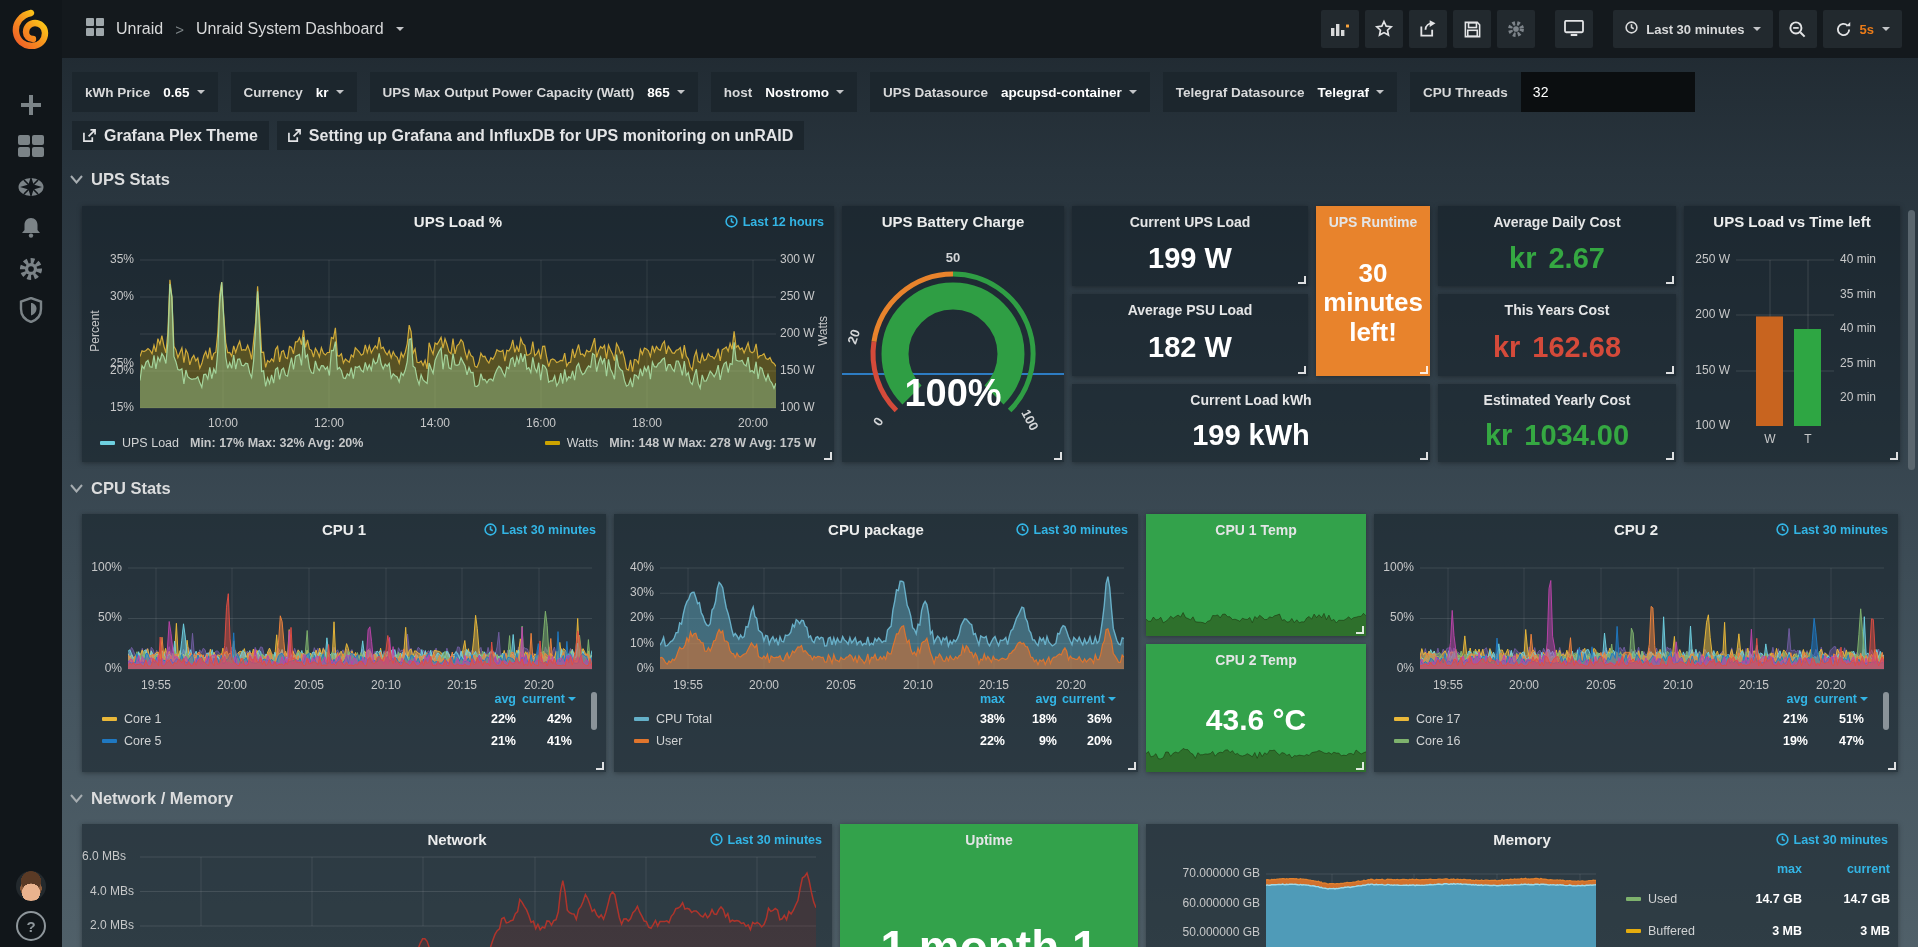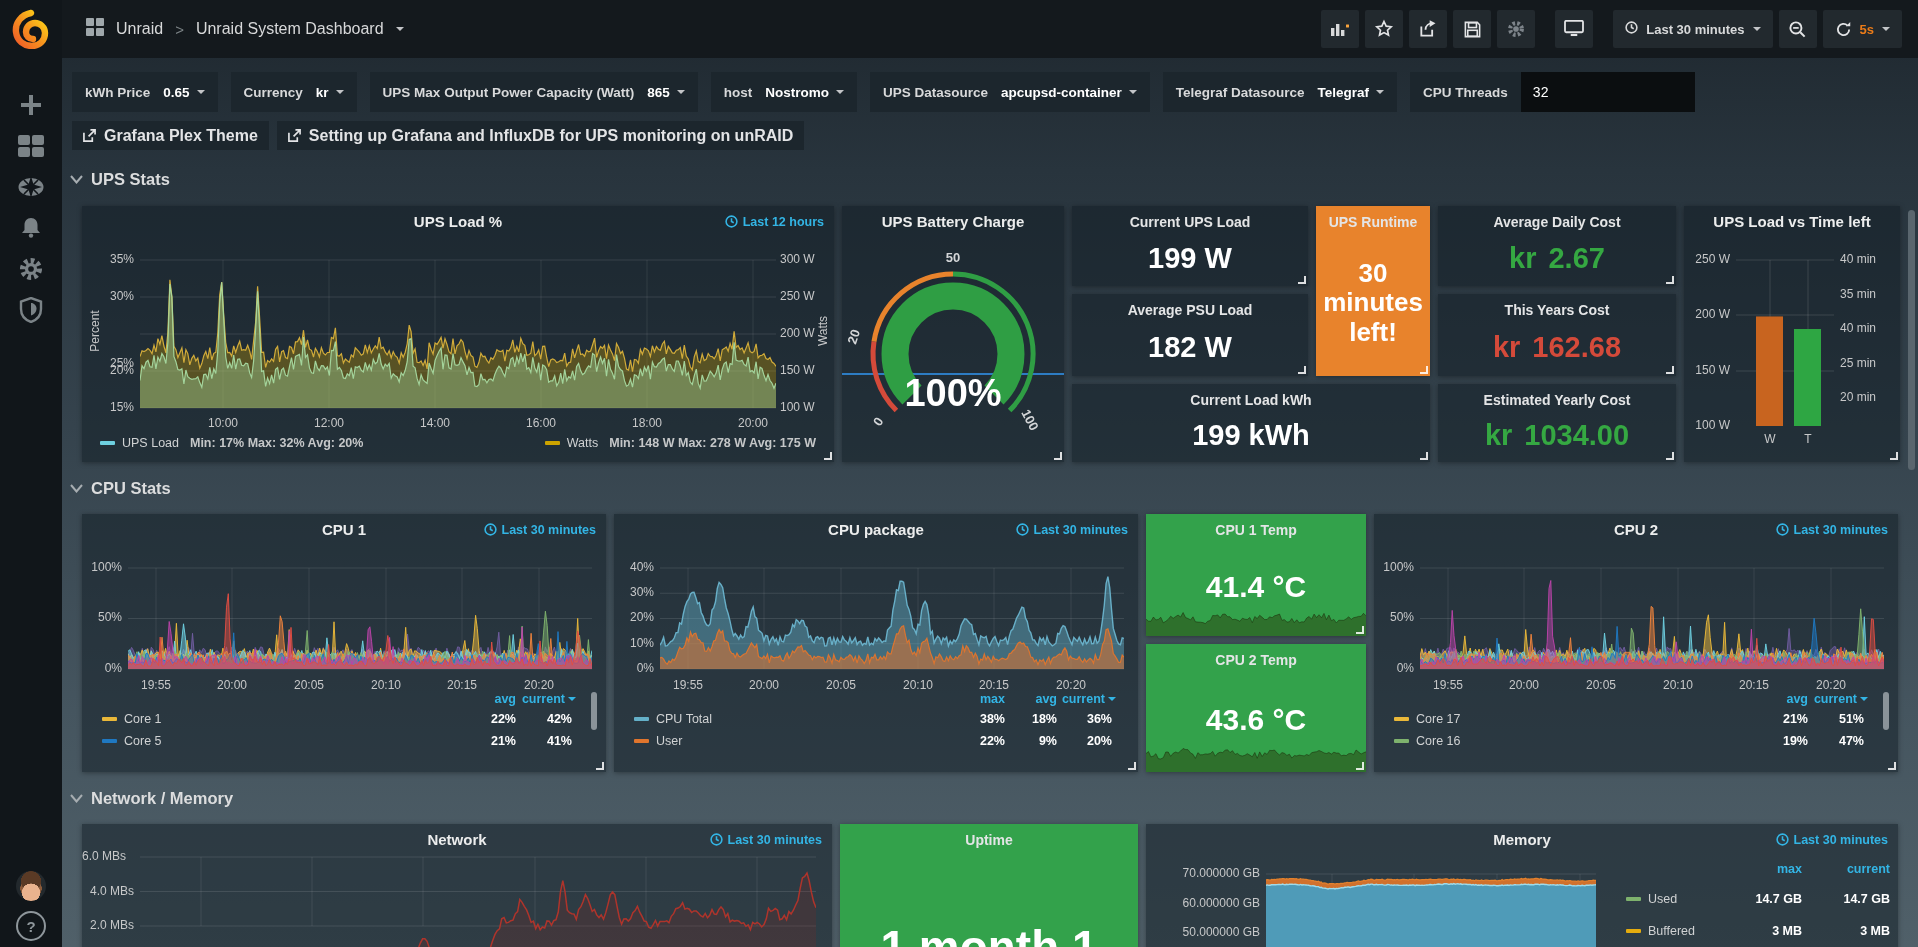--- a/index.html
+++ b/index.html
@@ -568,21 +568,20 @@
       <div class="tick" style="width: 46px; text-align: center; top: 164px; left: 51px;">19:55</div>
       <div class="tick" style="width: 46px; text-align: center; top: 164px; left: 127px;">20:00</div>
       <div class="tick" style="width: 46px; text-align: center; top: 164px; left: 204px;">20:05</div>
       <div class="tick" style="width: 46px; text-align: center; top: 164px; left: 281px;">20:10</div>
       <div class="tick" style="width: 46px; text-align: center; top: 164px; left: 357px;">20:15</div>
       <div class="tick" style="width: 46px; text-align: center; top: 164px; left: 434px;">20:20</div>
     </div>
 
   <div class="panel stat" style="left: 1146px; top: 514px; width: 220px; height: 122px; background: rgb(51, 162, 75);">
     <div class="stitle">CPU 1 Temp</div>
-    <div class="sval" style="font-size:30px">41.4 °C</div>
     <svg id="spark1" class="chart" style="left:0;top:92px" width="220" height="30">
         <path d="M0.0,30.0L0.0,13.2L2.5,15.2L4.9,15.3L7.4,11.0L9.9,13.9L12.4,13.4L14.8,11.3L17.3,16.8L19.8,15.3L22.2,13.4L24.7,10.2L27.2,12.3L29.7,10.5L32.1,9.1L34.6,11.0L37.1,6.5L39.6,11.6L42.0,12.5L44.5,13.9L47.0,10.8L49.4,15.8L51.9,16.1L54.4,16.2L56.9,16.6L59.3,17.6L61.8,15.2L64.3,14.5L66.7,9.5L69.2,9.7L71.7,8.9L74.2,11.8L76.6,8.3L79.1,8.0L81.6,10.7L84.0,10.8L86.5,13.6L89.0,13.2L91.5,14.1L93.9,15.3L96.4,12.2L98.9,13.2L101.3,13.5L103.8,11.5L106.3,16.7L108.8,10.5L111.2,12.6L113.7,9.3L116.2,11.3L118.7,13.6L121.1,13.5L123.6,10.8L126.1,11.7L128.5,9.8L131.0,9.1L133.5,8.0L136.0,14.4L138.4,13.6L140.9,16.1L143.4,15.8L145.8,12.5L148.3,16.6L150.8,13.8L153.3,16.8L155.7,15.8L158.2,16.0L160.7,12.0L163.1,10.5L165.6,13.2L168.1,8.1L170.6,11.6L173.0,8.7L175.5,11.8L178.0,7.4L180.4,13.7L182.9,9.1L185.4,14.7L187.9,13.4L190.3,16.9L192.8,14.2L195.3,14.3L197.8,14.3L200.2,12.9L202.7,10.8L205.2,13.4L207.6,11.7L210.1,11.2L212.6,10.4L215.1,10.3L217.5,7.3L220.0,9.8L220.0,30.0Z" fill="rgba(40,52,6,0.45)" fill-opacity="1" stroke="none"></path>
         <path d="M0.0,13.2L2.5,15.2L4.9,15.3L7.4,11.0L9.9,13.9L12.4,13.4L14.8,11.3L17.3,16.8L19.8,15.3L22.2,13.4L24.7,10.2L27.2,12.3L29.7,10.5L32.1,9.1L34.6,11.0L37.1,6.5L39.6,11.6L42.0,12.5L44.5,13.9L47.0,10.8L49.4,15.8L51.9,16.1L54.4,16.2L56.9,16.6L59.3,17.6L61.8,15.2L64.3,14.5L66.7,9.5L69.2,9.7L71.7,8.9L74.2,11.8L76.6,8.3L79.1,8.0L81.6,10.7L84.0,10.8L86.5,13.6L89.0,13.2L91.5,14.1L93.9,15.3L96.4,12.2L98.9,13.2L101.3,13.5L103.8,11.5L106.3,16.7L108.8,10.5L111.2,12.6L113.7,9.3L116.2,11.3L118.7,13.6L121.1,13.5L123.6,10.8L126.1,11.7L128.5,9.8L131.0,9.1L133.5,8.0L136.0,14.4L138.4,13.6L140.9,16.1L143.4,15.8L145.8,12.5L148.3,16.6L150.8,13.8L153.3,16.8L155.7,15.8L158.2,16.0L160.7,12.0L163.1,10.5L165.6,13.2L168.1,8.1L170.6,11.6L173.0,8.7L175.5,11.8L178.0,7.4L180.4,13.7L182.9,9.1L185.4,14.7L187.9,13.4L190.3,16.9L192.8,14.2L195.3,14.3L197.8,14.3L200.2,12.9L202.7,10.8L205.2,13.4L207.6,11.7L210.1,11.2L212.6,10.4L215.1,10.3L217.5,7.3L220.0,9.8" fill="none" stroke="rgba(25,35,5,0.5)" stroke-width="1" stroke-opacity="0.95"></path>
       </svg>
   </div>
   <div class="panel stat" style="left: 1146px; top: 644px; width: 220px; height: 128px; background: rgb(51, 162, 75);">
     <div class="stitle">CPU 2 Temp</div>
     <div class="sval" style="font-size:30px">43.6 °C</div>
     <svg id="spark2" class="chart" style="left:0;top:98px" width="220" height="30">
         <path d="M0.0,30.0L0.0,11.5L2.5,9.6L4.9,14.9L7.4,14.0L9.9,11.7L12.4,16.8L14.8,16.9L17.3,15.7L19.8,10.0L22.2,10.0L24.7,14.3L27.2,11.2L29.7,10.0L32.1,11.0L34.6,9.0L37.1,6.5L39.6,7.5L42.0,7.7L44.5,10.9L47.0,12.3L49.4,16.4L51.9,10.7L54.4,12.8L56.9,12.7L59.3,11.9L61.8,12.1L64.3,11.6L66.7,9.4L69.2,14.2L71.7,11.3L74.2,10.2L76.6,10.6L79.1,8.2L81.6,7.8L84.0,10.5L86.5,8.7L89.0,12.4L91.5,11.4L93.9,13.5L96.4,14.0L98.9,13.3L101.3,11.7L103.8,13.1L106.3,14.8L108.8,10.5L111.2,16.3L113.7,9.9L116.2,14.5L118.7,10.8L121.1,12.4L123.6,8.4L126.1,8.6L128.5,8.0L131.0,11.0L133.5,12.9L136.0,10.6L138.4,11.3L140.9,13.4L143.4,12.2L145.8,16.0L148.3,13.6L150.8,13.9L153.3,13.1L155.7,13.5L158.2,13.9L160.7,12.5L163.1,13.5L165.6,10.7L168.1,10.1L170.6,9.7L173.0,8.5L175.5,9.5L178.0,10.9L180.4,11.5L182.9,10.5L185.4,12.1L187.9,10.2L190.3,11.1L192.8,11.0L195.3,13.8L197.8,13.1L200.2,13.6L202.7,11.7L205.2,11.4L207.6,12.7L210.1,8.0L212.6,10.0L215.1,12.0L217.5,10.8L220.0,9.8L220.0,30.0Z" fill="rgba(40,52,6,0.45)" fill-opacity="1" stroke="none"></path>

